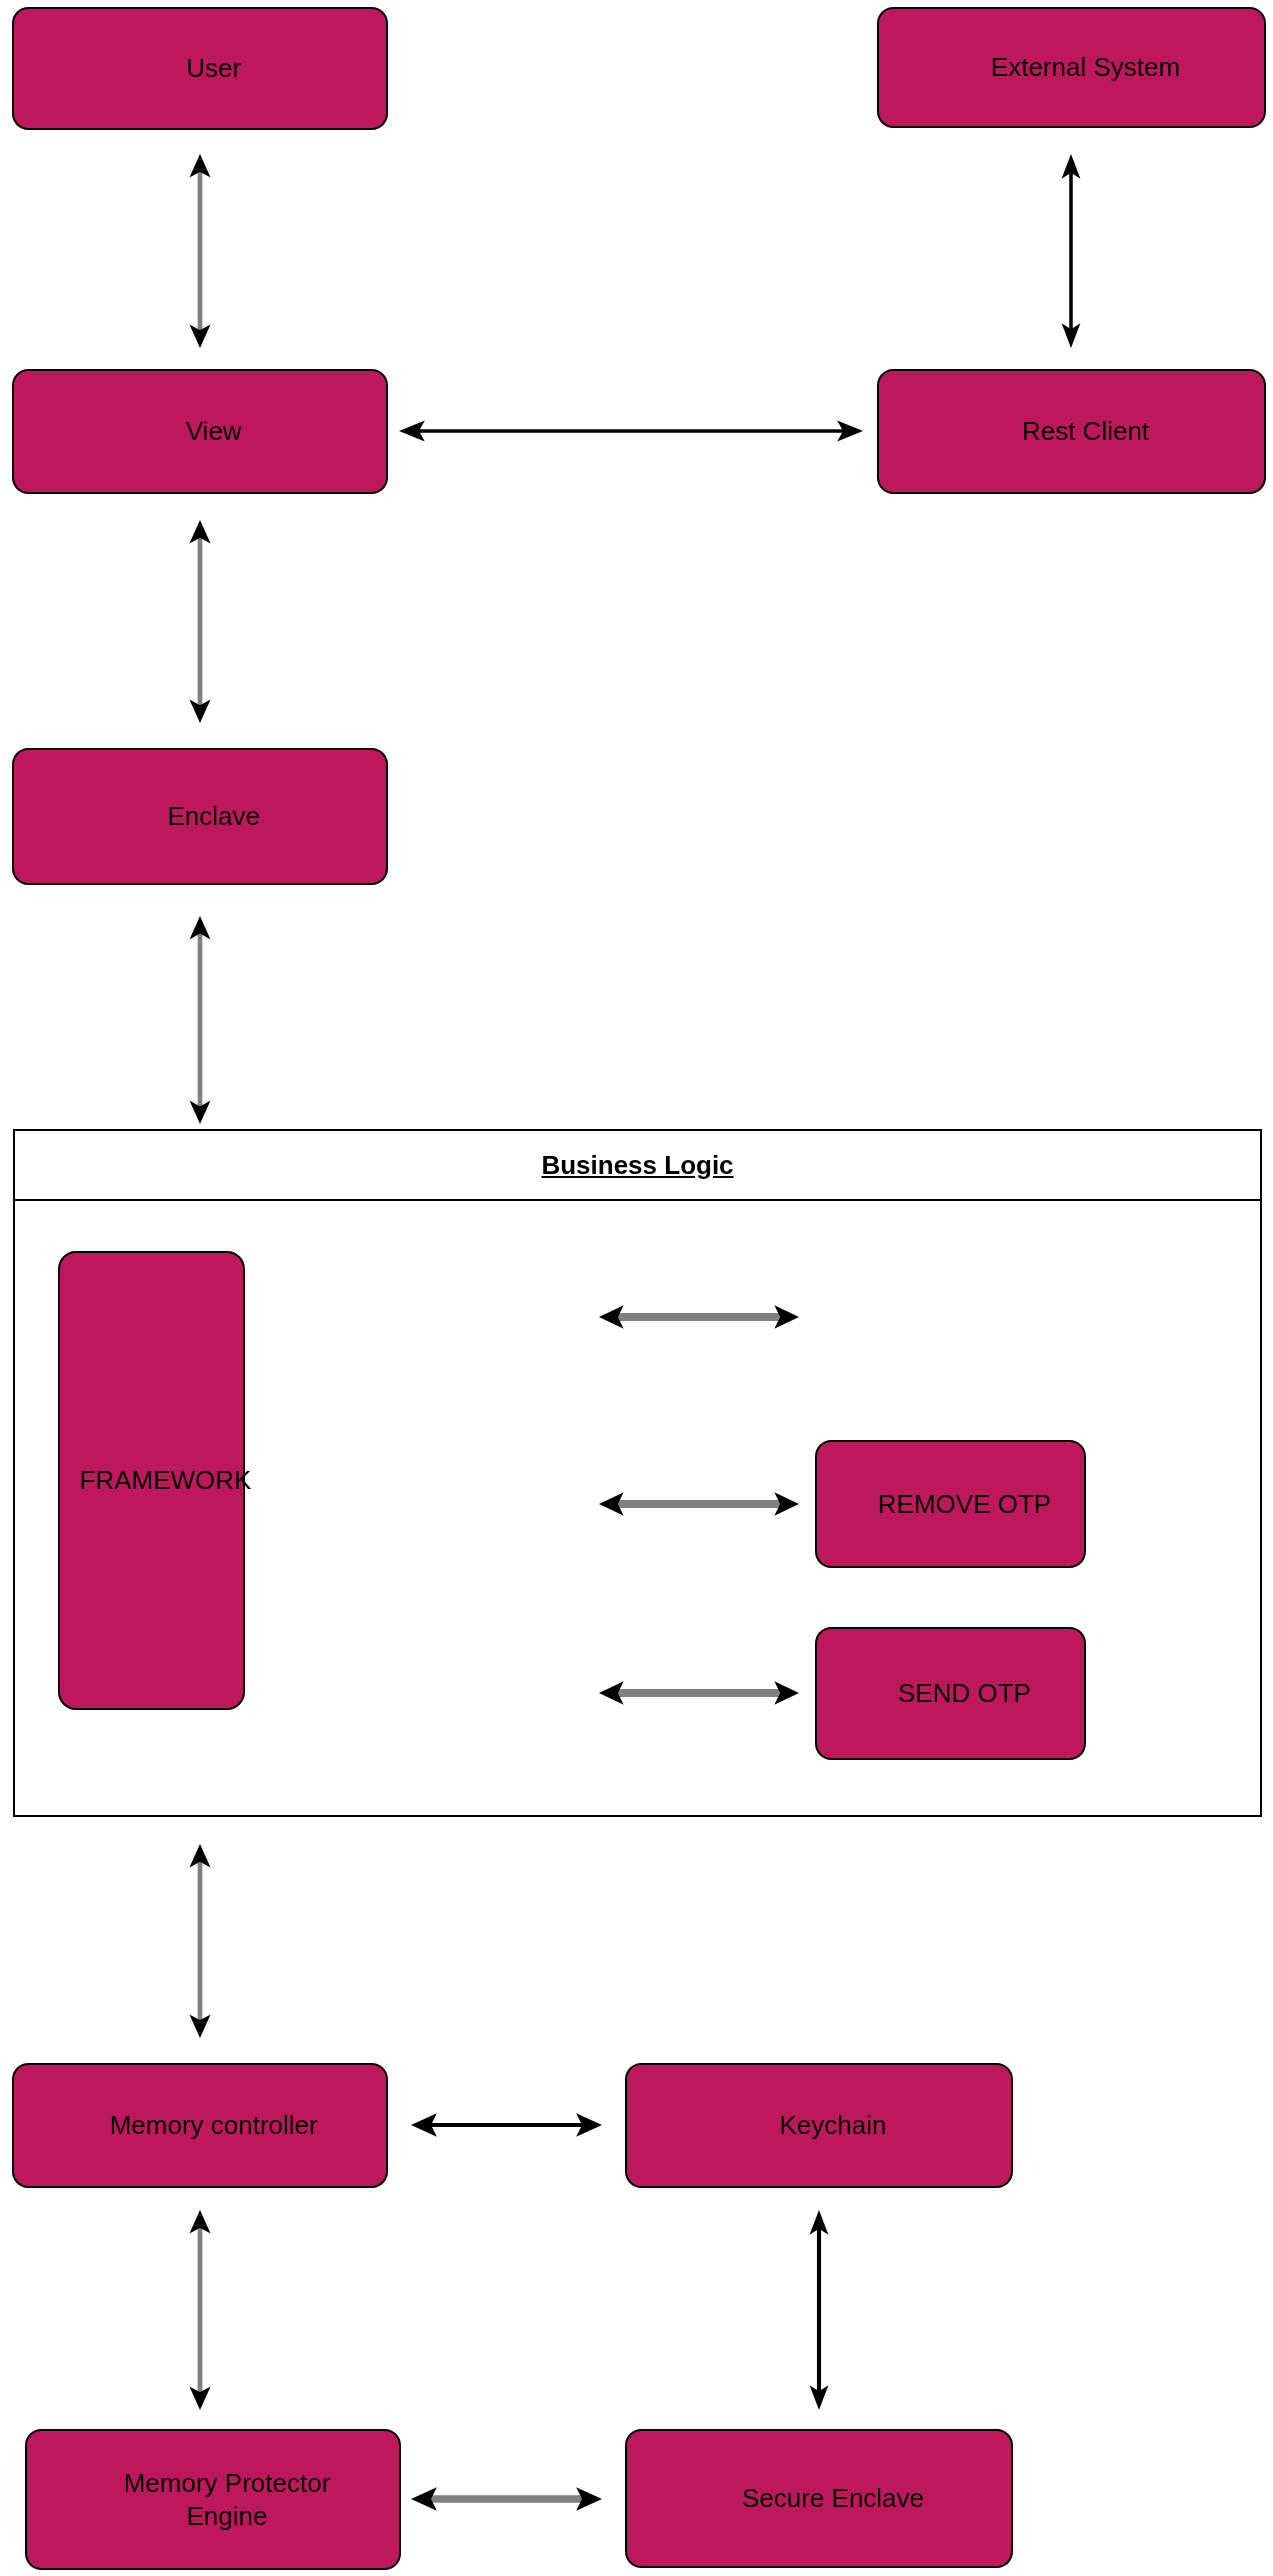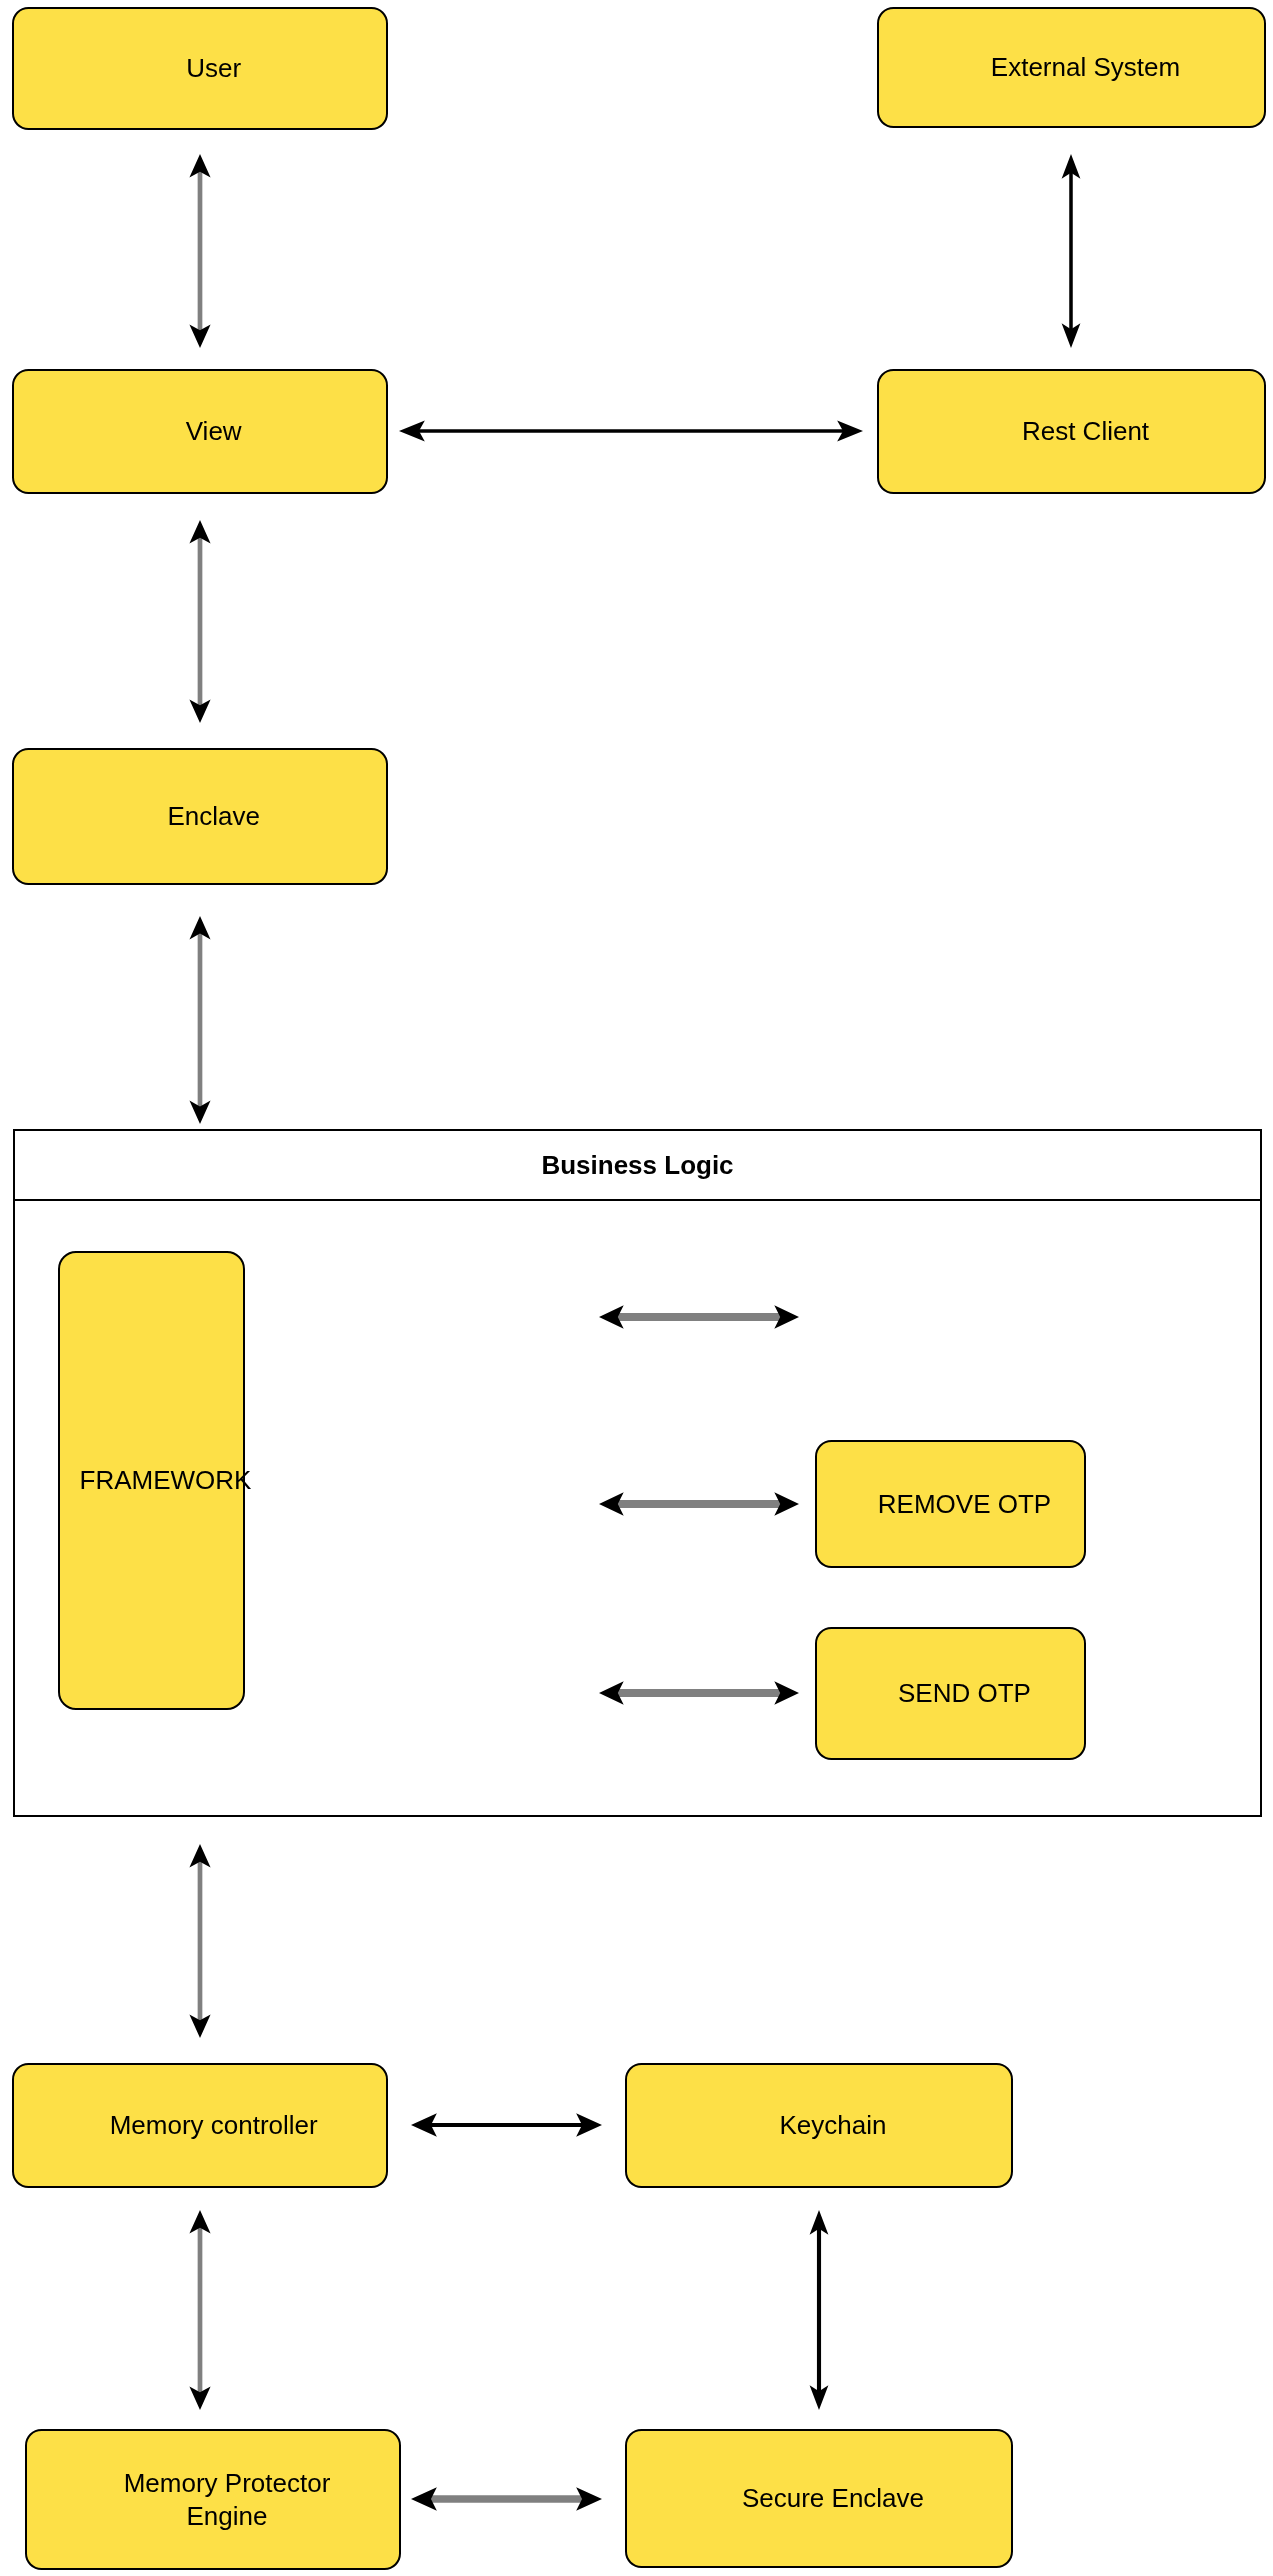--- a/index.html
+++ b/index.html
@@ -12,21 +12,21 @@
     width: 1274px;
     height: 2576px;
     background: #ffffff;
     font-family: "Liberation Sans", sans-serif;
     overflow: hidden;
   }
   .node {
     position: absolute;
     box-sizing: border-box;
     border: 2.9px solid #000000;
-    background: #fde047;
+    background: #be185d;
     display: flex;
     align-items: center;
     justify-content: center;
     text-align: center;
     color: #000000;
     font-size: 26px;
     line-height: 1.25;
     border-radius: 16.4px;
     font-family: "Liberation Sans", sans-serif;
     padding-left: 28px;
@@ -49,20 +49,21 @@
     height: 70px;
     box-sizing: border-box;
     border-bottom: 2.9px solid #000000;
     display: flex;
     align-items: center;
     justify-content: center;
     font-weight: bold;
     font-size: 26px;
     color: #000000;
     font-family: "Liberation Sans", sans-serif;
+    text-decoration: underline;
   }
 
   .edge {
     position: absolute;
     overflow: visible;
   }
   .edge svg { display: block; overflow: visible; }
 </style>
 </head>
 <body>

